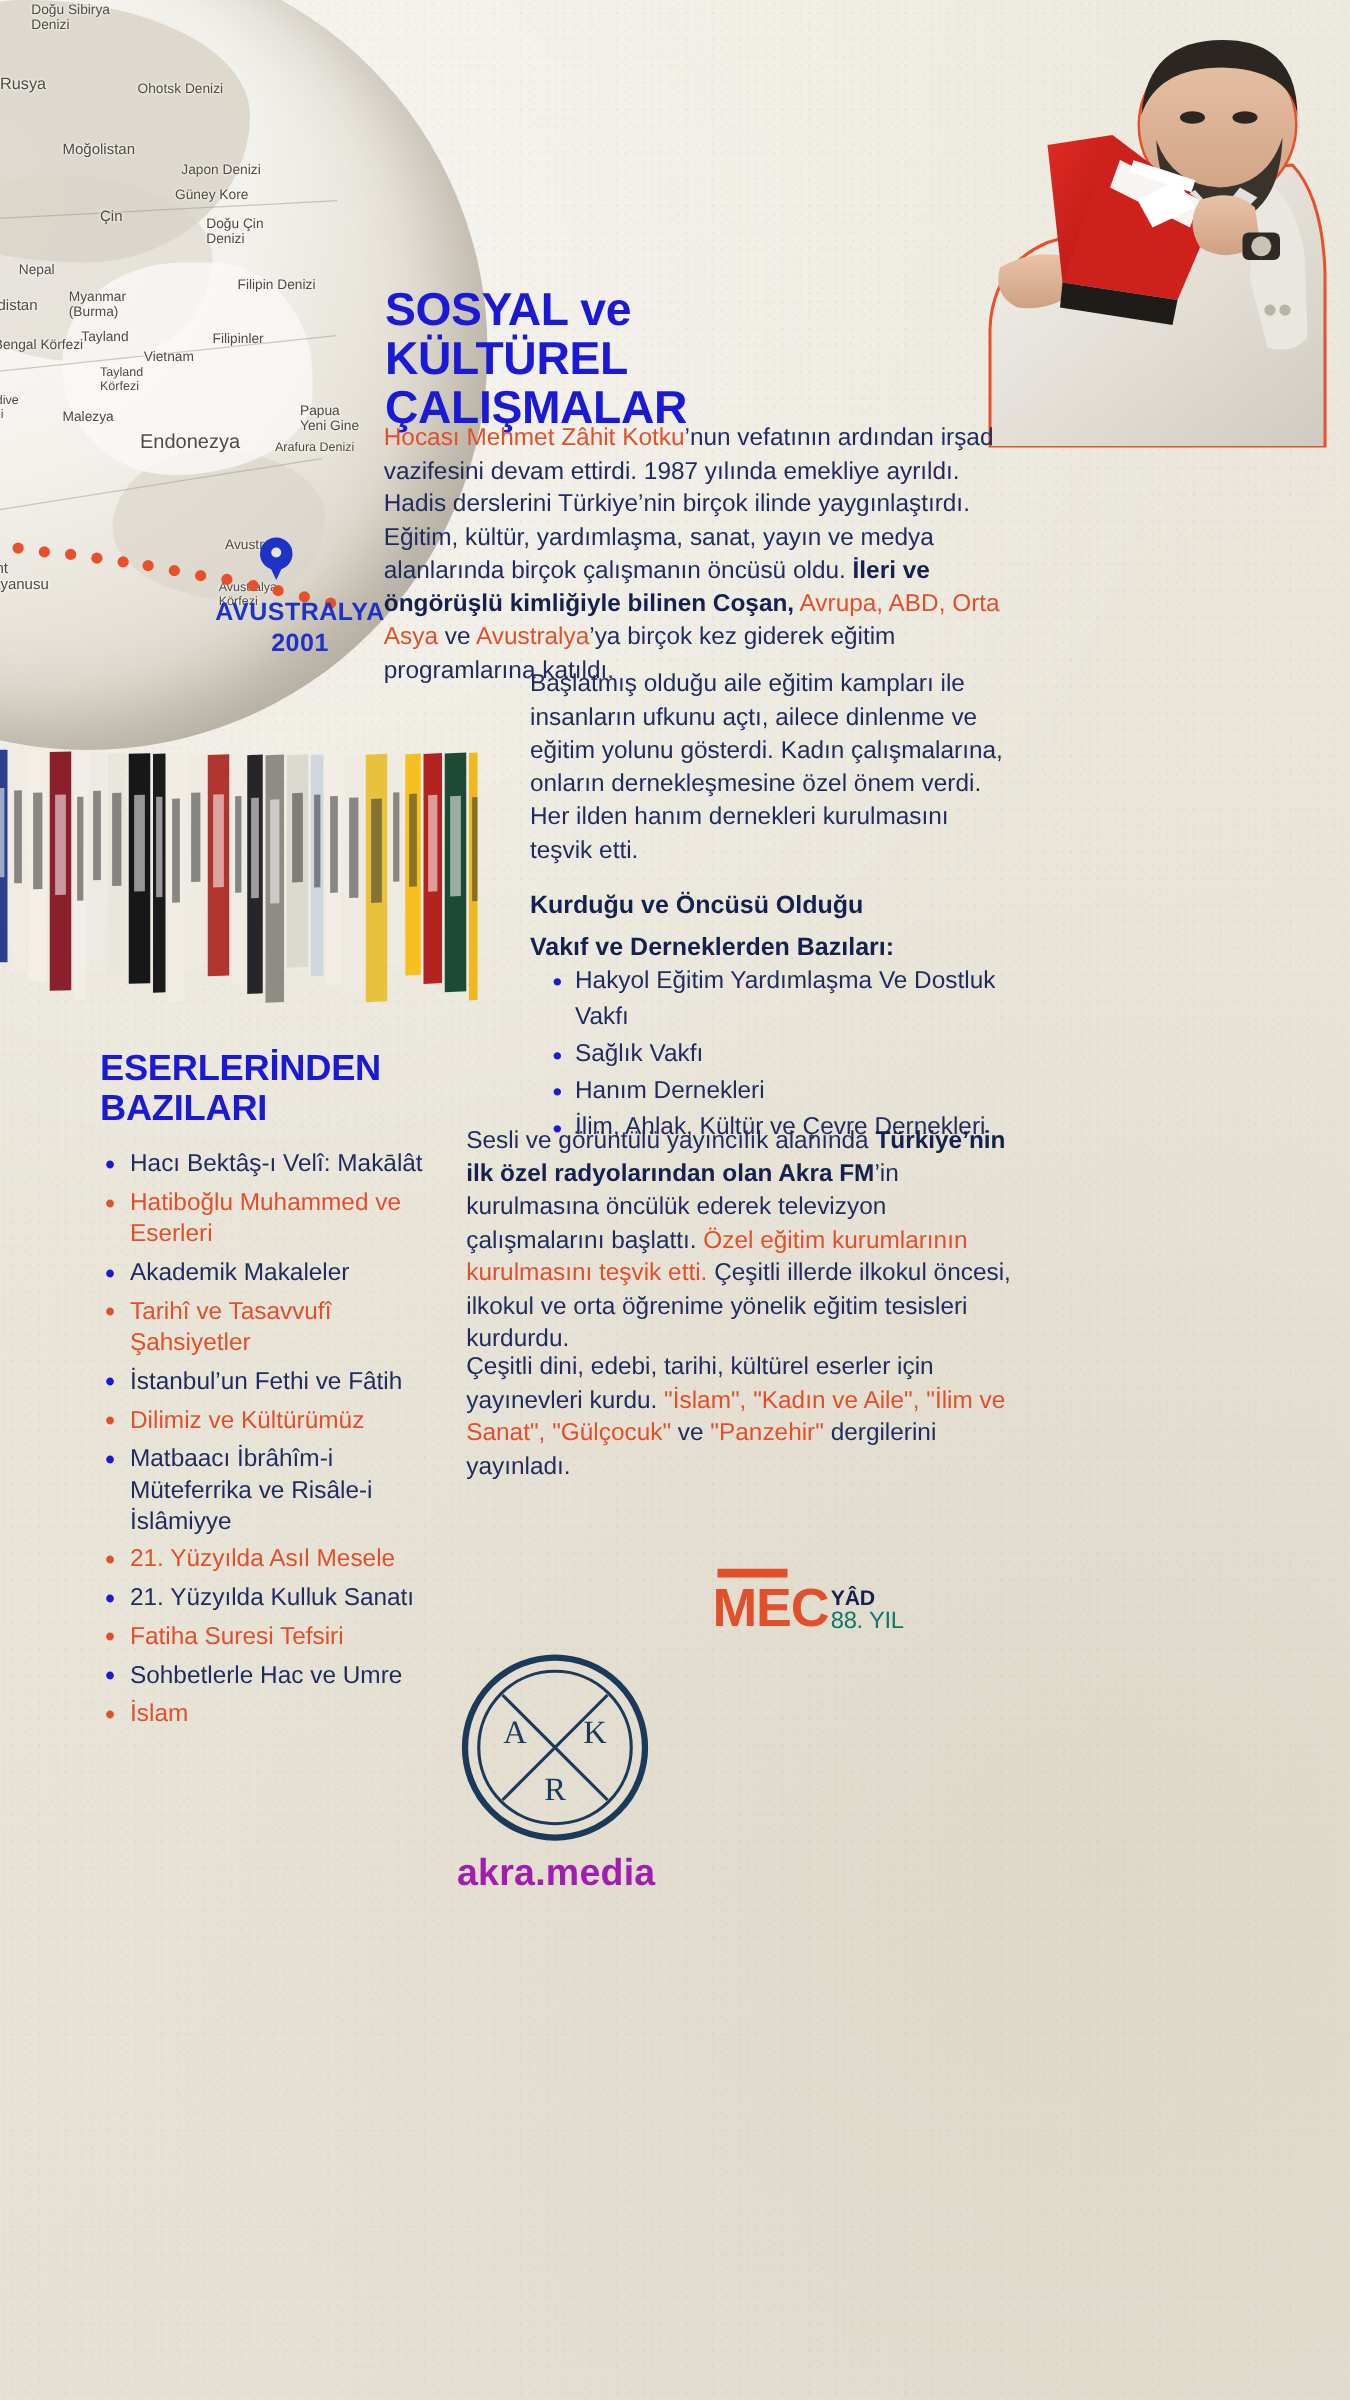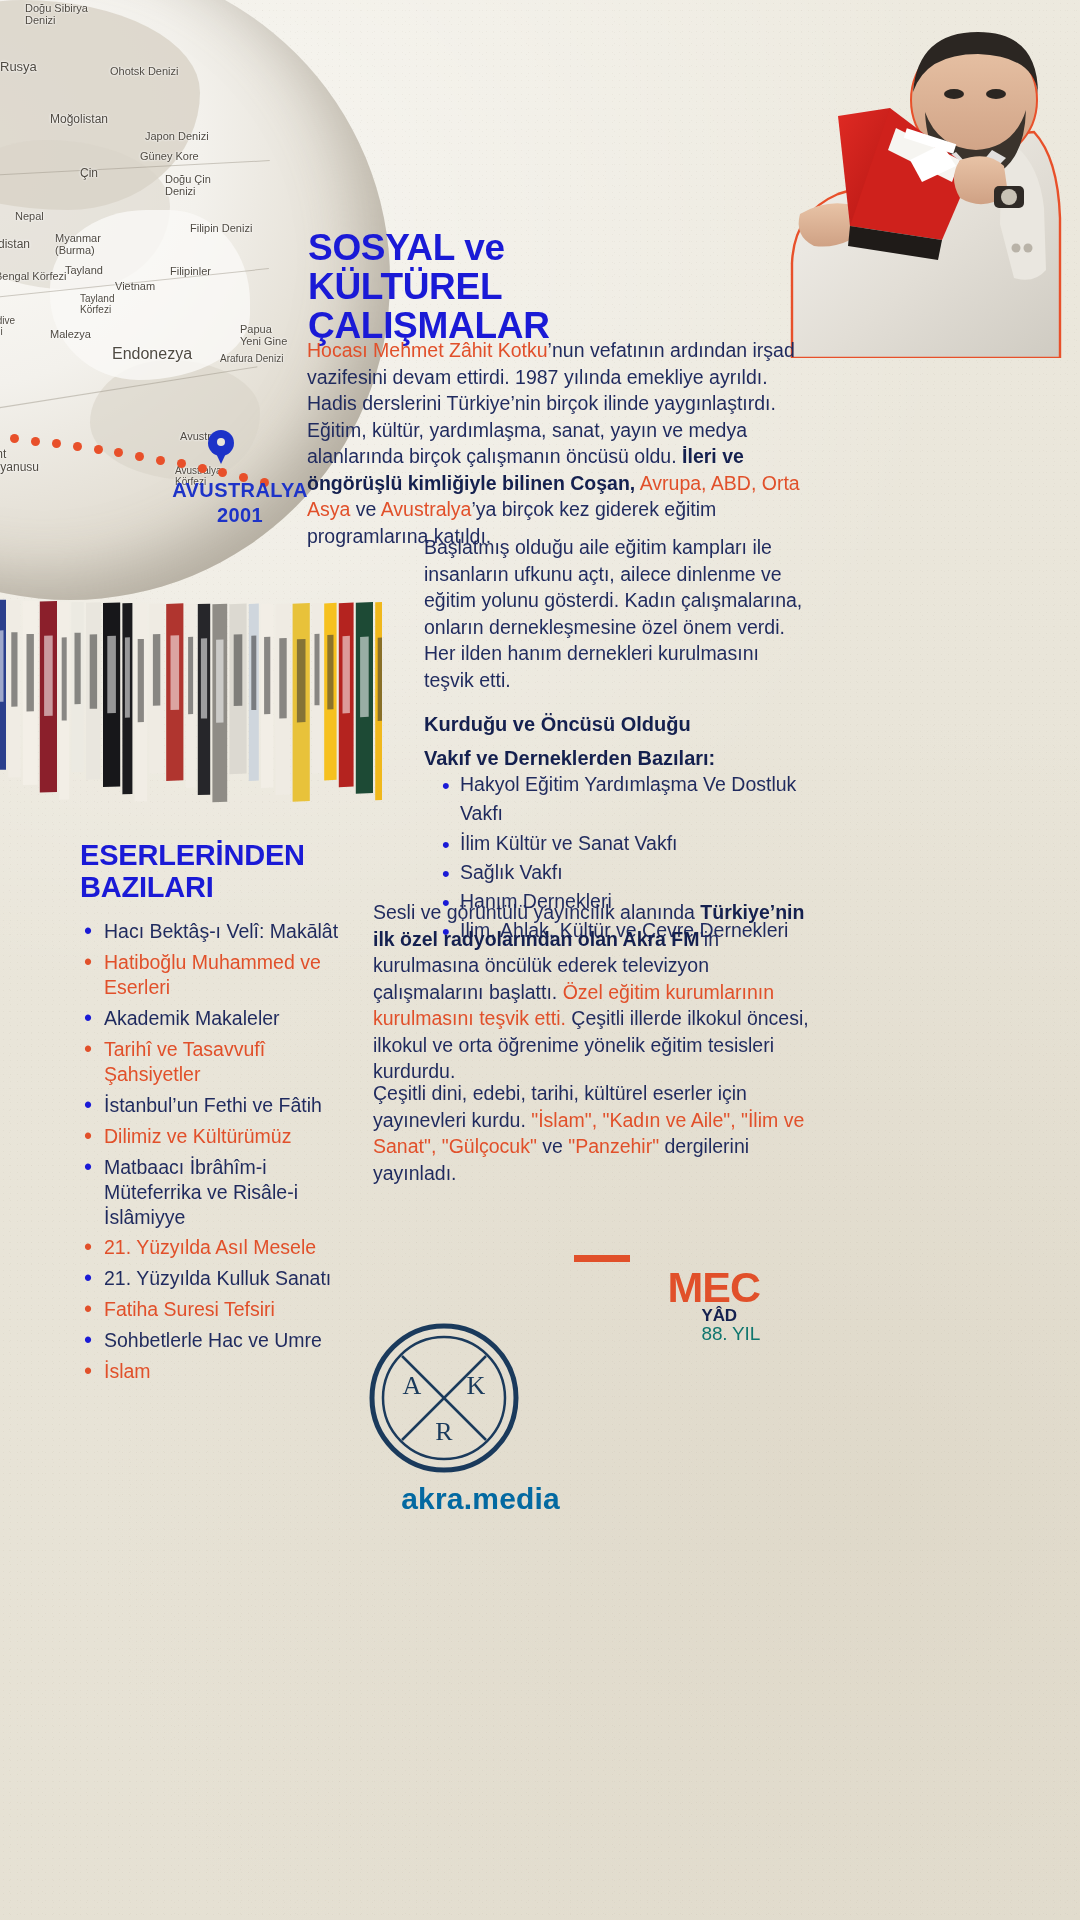--- a/index.html
+++ b/index.html
@@ -234,21 +234,21 @@
     position: absolute;
     left: 570px; top: 1255px;
     width: 190px;
   }
   #mecyad .bar {
     width: 56px; height: 7px;
     background: #e1502a;
     margin-left: 4px;
     margin-bottom: 6px;
   }
-  #mecyad .row { display: flex; align-items: flex-end; flex-direction: column; }
+  #mecyad .row { display: flex; align-items: flex-end; }
   #mecyad .mec {
     color: #e1502a;
     font-weight: bold;
     font-size: 43px;
     letter-spacing: -1px;
     line-height: .9;
   }
   #mecyad .small { margin-left: 2px; line-height: 1.02; }
   #mecyad .yad {
     color: #14204f; font-weight: bold; font-size: 17px; letter-spacing: -.2px;
@@ -260,22 +260,22 @@
   
   #logo {
     position: absolute;
     left: 368px; top: 1322px;
     width: 152px; height: 152px;
   }
   #brand {
     position: absolute;
     left: 330px; top: 1482px;
     width: 230px;
-    text-align: right;
-    color: #0369a1;
+    text-align: center;
+    color: #a21caf;
     font-size: 30px;
     font-weight: bold;
     letter-spacing: .2px;
   }
 </style>
 </head>
 <body>
 
 <div id="paper"></div>
 
@@ -415,21 +415,20 @@
 
 <div class="para" id="p1"><span class="or">Hocası Mehmet Zâhit Kotku</span><span>’nun vefatının ardından irşad vazifesini devam ettirdi. 1987 yılında emekliye ayrıldı. Hadis derslerini Türkiye’nin birçok ilinde yaygınlaştırdı. Eğitim, kültür, yardımlaşma, sanat, yayın ve medya alanlarında birçok çalışmanın öncüsü oldu.  </span><span class="bd">İleri ve öngörüşlü kimliğiyle bilinen Coşan,</span><span> </span><span class="or">Avrupa, ABD, Orta Asya</span><span> ve </span><span class="or">Avustralya</span><span>’ya birçok kez giderek eğitim programlarına katıldı.</span></div>
 <div class="para" id="p2"><span>Başlatmış olduğu aile eğitim kampları ile insanların ufkunu açtı, ailece dinlenme ve eğitim yolunu gösterdi. Kadın çalışmalarına, onların dernekleşmesine özel önem verdi. Her ilden hanım dernekleri kurulmasını teşvik etti.</span></div>
 
 <div id="found-head">
   <div>Kurduğu ve Öncüsü Olduğu</div>
   <div>Vakıf ve Derneklerden Bazıları:</div>
 </div>
 <ul id="found-list">
     <li>Hakyol Eğitim Yardımlaşma Ve Dostluk Vakfı</li>
-    <li>İlim Kültür ve Sanat Vakfı</li>
     <li>Sağlık Vakfı</li>
     <li>Hanım Dernekleri</li>
     <li>İlim, Ahlak, Kültür ve Çevre Dernekleri</li>
   </ul>
 
 <div class="para" id="p3"><span>Sesli ve görüntülü yayıncılık alanında </span><span class="bd">Türkiye’nin ilk özel radyolarından olan Akra FM</span><span>’in kurulmasına öncülük ederek televizyon çalışmalarını başlattı. </span><span class="or">Özel eğitim kurumlarının kurulmasını teşvik etti.</span><span> Çeşitli illerde ilkokul öncesi, ilkokul ve orta öğrenime yönelik eğitim tesisleri kurdurdu.</span></div>
 <div class="para" id="p4"><span>Çeşitli dini, edebi, tarihi, kültürel eserler için yayınevleri kurdu.  </span><span class="or">"İslam", "Kadın ve Aile", "İlim ve Sanat", "Gülçocuk"</span><span> ve </span><span class="or">"Panzehir"</span><span> dergilerini yayınladı.</span></div>
 
 <svg id="books" viewBox="0 0 390 265">
   <g id="book-row">

